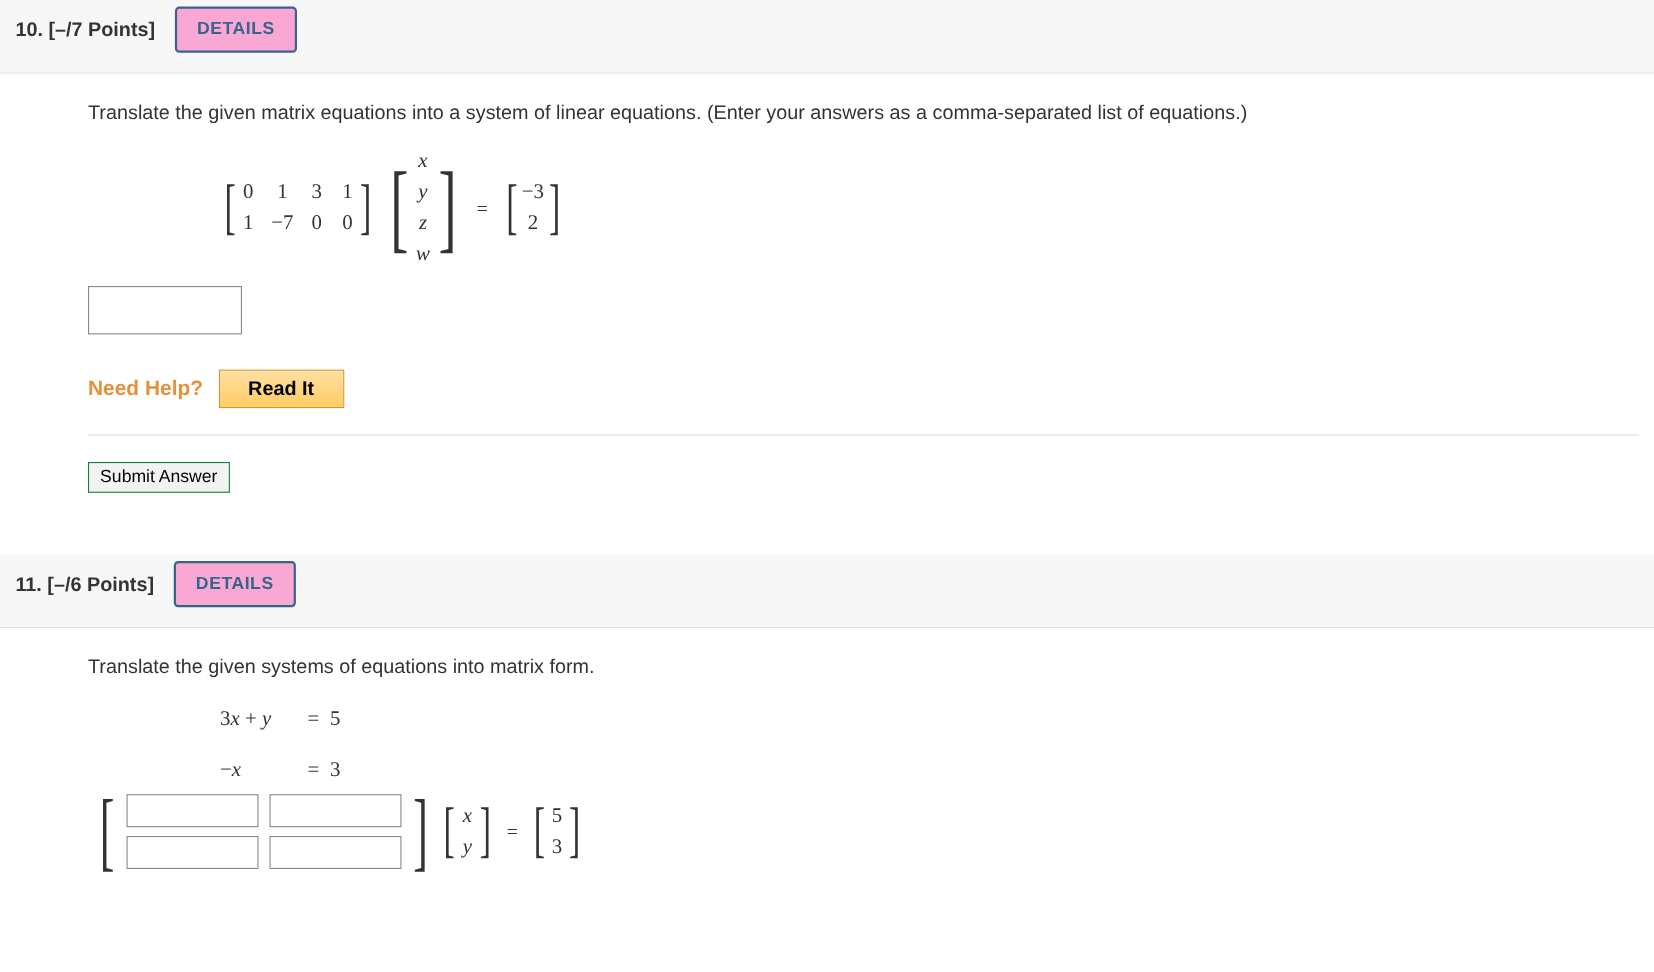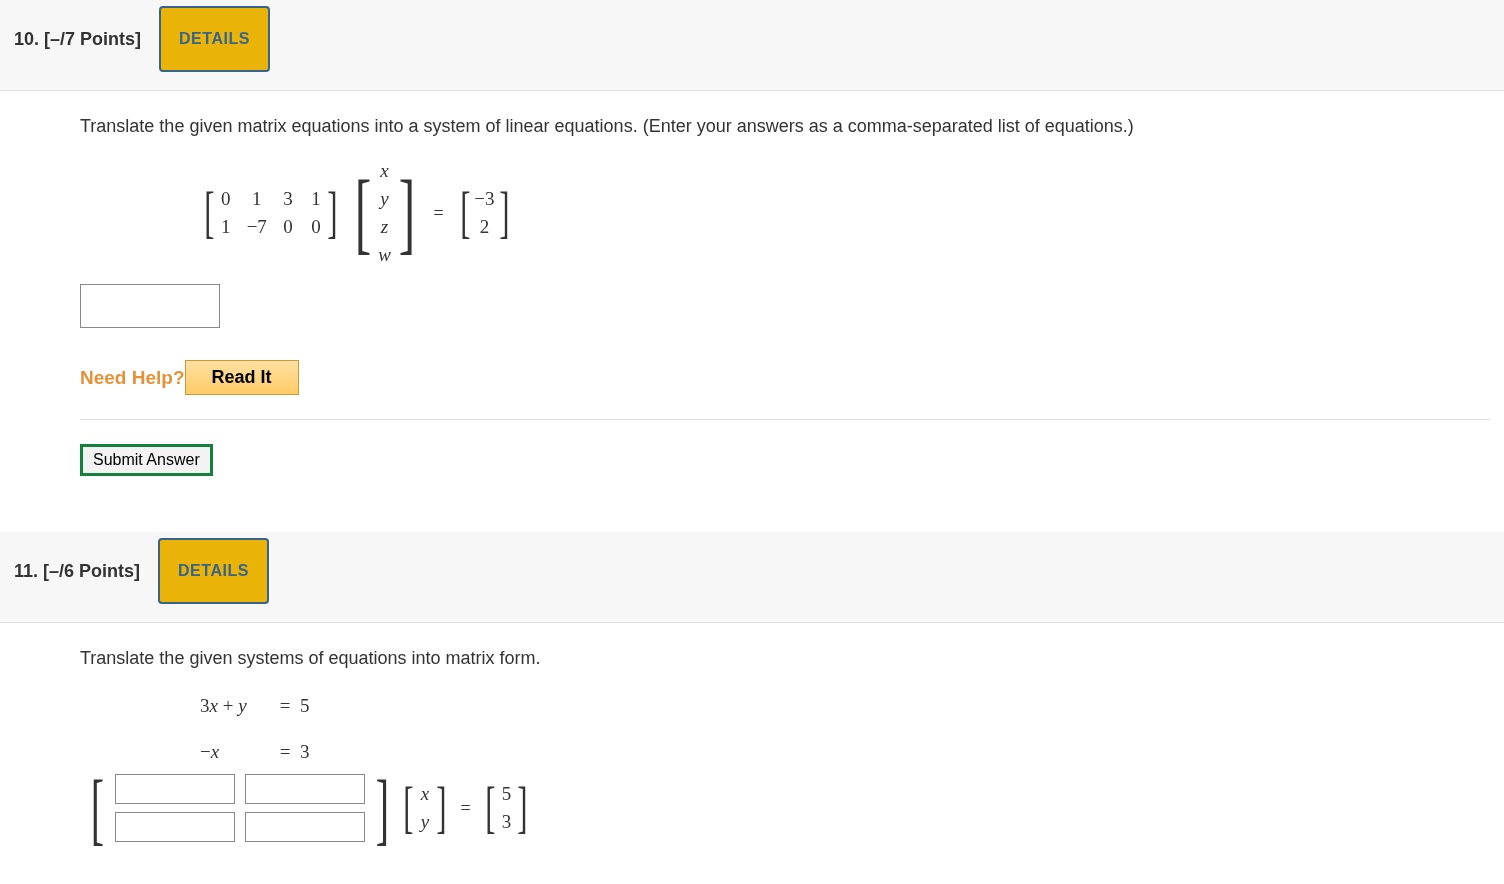--- a/index.html
+++ b/index.html
@@ -25,24 +25,24 @@
     align-items: center;
     gap: 18px;
     padding: 6px 14px 18px 14px;
     background: var(--header-bg);
     border-bottom: 1px solid #e0e0e0;
   }
   .q-title { font-weight: 700; font-size: 18px; }
   .details-btn {
     border: 2px solid var(--accent-blue);
     color: var(--accent-blue);
-    background: #eab308;
+    background: #f9a8d4;
     font-weight: 700;
     font-size: 16px;
-    padding: 22px 18px;
+    padding: 10px 18px;
     border-radius: 4px;
     cursor: pointer;
     font-family: inherit;
     letter-spacing: .5px;
     text-align: center;
   }
   .q-body {
     padding: 22px 14px 28px 80px;
     font-size: 18px;
     background: #fff;
@@ -78,41 +78,41 @@
   .matrix-cells .cell { min-width: 14px; text-align: center; font-style: normal; }
   .matrix-cells .var { font-style: italic; }
   .eq-sign { padding: 0 6px; font-size: 18px; }
   .answer-area { padding-left: 0; margin: 18px 0 32px 0; }
   .answer-box {
     width: 140px; height: 44px;
     border: 1px solid #888;
     background: #fff;
   }
   .help-row {
-    display: flex; align-items: center; 
+    display: flex; align-items: center; gap: 14px;
     border-bottom: 1px solid #ddd;
     padding-bottom: 24px;
     margin-bottom: 24px;
   }
   .need-help {
     color: var(--accent-orange);
     font-weight: 700;
     font-size: 19px;
   }
   .read-it {
     background: linear-gradient(#ffe0a3, #ffcc66);
     border: 1px solid var(--read-border);
     font-weight: 700;
     font-size: 18px;
     padding: 6px 26px;
     cursor: pointer;
     font-family: inherit;
   }
   .submit-btn {
-    border: 3px solid #15803d;
+    border: 1px solid #15803d;
     background: #f3f3f3;
     font-size: 16px;
     padding: 4px 10px;
     cursor: pointer;
     font-family: inherit;
   }
   .sep { height: 28px; background: #fff; border-bottom: 1px solid #fff; }
   
   .eq-system { padding-left: 120px; font-family: Georgia, serif; font-size: 19px; line-height: 1.5; }
   .eq-system .row { display: grid; grid-template-columns: 70px 30px auto; margin-top: 17px; }

